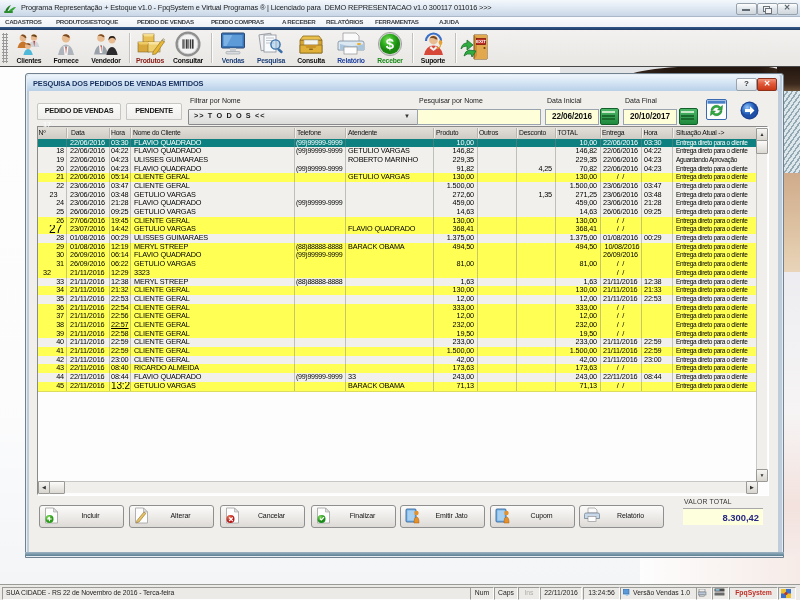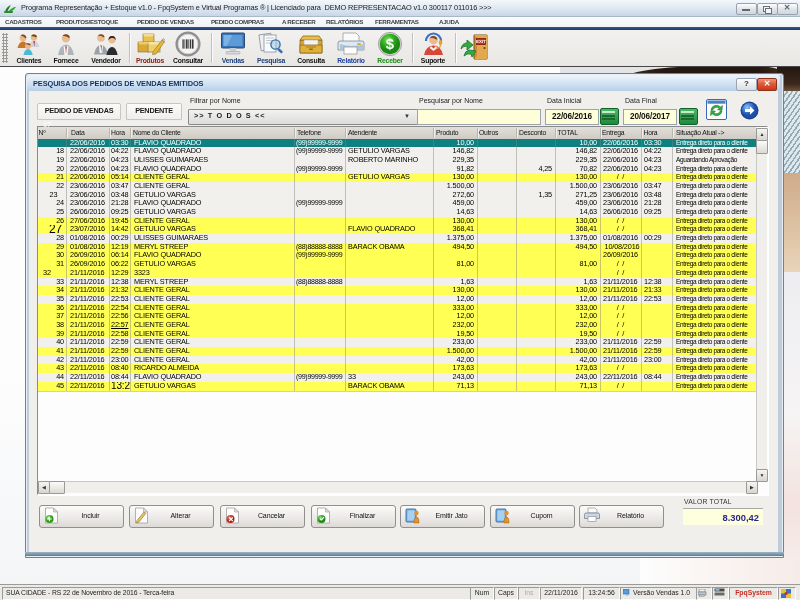--- a/index.html
+++ b/index.html
@@ -208,21 +208,21 @@
 <div style="position:absolute;left:404px;top:112px;width:8px;height:8px;font-size:6px;color:#333;line-height:8px;">▼</div>
 <div style="position:absolute;left:419px;top:96px;width:110px;height:9px;font-size:7px;color:#222;line-height:9px;">Pesquisar por Nome</div>
 <div style="position:absolute;left:417px;top:109px;width:122px;height:14px;background:#feffd8;border:1px solid #9aa4ae;"></div>
 <div style="position:absolute;left:547px;top:96px;width:60px;height:9px;font-size:7px;color:#222;line-height:9px;">Data Inicial</div>
 <div style="position:absolute;left:545px;top:109px;width:52px;height:14px;background:#feffd8;border:1px solid #9aa4ae;font-size:8.2px;font-weight:bold;color:#111;text-align:center;line-height:13px;letter-spacing:-0.1px;">22/06/2016</div>
 <div style="position:absolute;left:600px;top:108px;width:17px;height:15px;background:linear-gradient(180deg,#4db86a,#1f8a3c);border:1px solid #14602a;border-radius:2px;"></div>
 <div style="position:absolute;left:602px;top:111px;width:13px;height:2px;background:#c8e8c8;"></div>
 <div style="position:absolute;left:602px;top:115px;width:13px;height:2px;background:#1a6a2e;"></div>
 <div style="position:absolute;left:602px;top:118px;width:13px;height:2px;background:#1a6a2e;"></div>
 <div style="position:absolute;left:625px;top:96px;width:60px;height:9px;font-size:7px;color:#222;line-height:9px;">Data Final</div>
-<div style="position:absolute;left:623px;top:109px;width:52px;height:14px;background:#feffd8;border:1px solid #9aa4ae;font-size:8.2px;font-weight:bold;color:#111;text-align:center;line-height:13px;letter-spacing:-0.1px;">20/06/2017</div>
+<div style="position:absolute;left:623px;top:109px;width:52px;height:14px;background:#feffd8;border:1px solid #9aa4ae;font-size:8.2px;font-weight:bold;color:#111;text-align:center;line-height:13px;letter-spacing:-0.1px;">20/10/2017</div>
 <div style="position:absolute;left:679px;top:108px;width:17px;height:15px;background:linear-gradient(180deg,#4db86a,#1f8a3c);border:1px solid #14602a;border-radius:2px;"></div>
 <div style="position:absolute;left:681px;top:111px;width:13px;height:2px;background:#c8e8c8;"></div>
 <div style="position:absolute;left:681px;top:115px;width:13px;height:2px;background:#1a6a2e;"></div>
 <div style="position:absolute;left:681px;top:118px;width:13px;height:2px;background:#1a6a2e;"></div>
 <svg style="position:absolute;left:706px;top:99px" width="21" height="21" viewBox="0 0 21 21">
 <rect x="0.5" y="0.5" width="20" height="20" rx="1.5" fill="#fdfdfd" stroke="#3a6ab0" stroke-width="1"></rect>
 <rect x="1.5" y="1.5" width="18" height="3.2" fill="#4a80c8"></rect>
 <path d="M5 11 a5.5 5.5 0 0 1 9.5 -3 l2 -1.5 -0.5 5 -4.5 -0.8 1.7 -1.2 a3.8 3.8 0 0 0 -6.4 1.5z" fill="#2fae3f" stroke="#187028" stroke-width="0.5"></path>
 <path d="M16 12 a5.5 5.5 0 0 1 -9.5 3 l-2 1.5 0.5 -5 4.5 0.8 -1.7 1.2 a3.8 3.8 0 0 0 6.4 -1.5z" fill="#2fae3f" stroke="#187028" stroke-width="0.5"></path>
   </svg>

